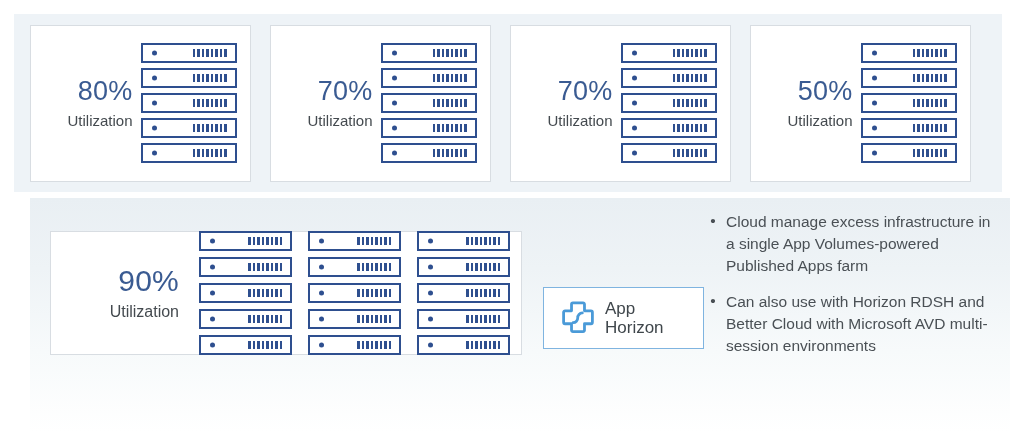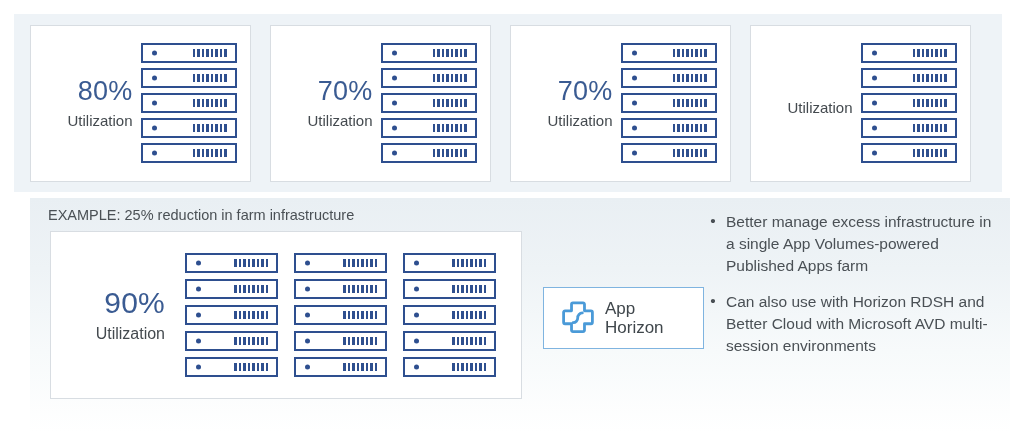--- a/index.html
+++ b/index.html
@@ -129,27 +129,27 @@
     top: 9px;
     font-size: 14.5px;
     color: #4a5055;
     white-space: nowrap;
   }
   #farm-box {
     position: absolute;
     left: 20px;
     top: 33px;
     width: 472px;
-    height: 168px;
+    height: 124px;
     background: #ffffff;
     border: 1px solid #d8dde2;
     box-sizing: border-box;
     display: flex;
     align-items: center;
-    padding-left: 6px;
+    padding-left: 20px;
     gap: 20px;
   }
   #farm-box .util-label {
     width: 108px;
   }
   #farm-box .util-pct { font-size: 30px; }
   #farm-box .util-word { font-size: 16px; }
   .farm-grid {
     display: flex;
     gap: 16px;
@@ -426,20 +426,21 @@
               <i></i>
               <i></i>
               <i></i>
             </span>
           </span>
         </div>
     </div>
 
     <div class="util-card">
       <div class="util-label">
+        <span class="util-pct">50%</span>
         <span class="util-word">Utilization</span>
       </div>
       <div class="server-stack">
           <span class="server">
             <span class="dot"></span>
             <span class="bars">
               <i></i>
               <i></i>
               <i></i>
               <i></i>
@@ -502,21 +503,20 @@
             </span>
           </span>
         </div>
     </div>
 
   </div>
 </div>
 
 <div id="bottom-panel">
 
-  <div id="example-heading">EXAMPLE: 25% reduction in farm infrastructure</div>
 
   <div id="farm-box">
     <div class="util-label">
       <span class="util-pct">90%</span>
       <span class="util-word">Utilization</span>
     </div>
     <div class="farm-grid">
       <div class="server-stack">
           <span class="server">
             <span class="dot"></span>
@@ -733,21 +733,21 @@
     </span>
     <span class="name">
       <span>App</span><br>
       <span>Horizon</span>
     </span>
   </div>
 
   <div id="bullets">
     <div class="bullet">
       <span class="marker">•</span>
-      <span class="btext">Better manage excess infrastructure in a single App Volumes-powered Published Apps farm</span>
+      <span class="btext">Cloud manage excess infrastructure in a single App Volumes-powered Published Apps farm</span>
     </div>
     <div class="bullet">
       <span class="marker">•</span>
       <span class="btext">Can also use with Horizon RDSH and Better Cloud with Microsoft AVD multi-session environments</span>
     </div>
   </div>
 
 </div>
 
 </body></html>

